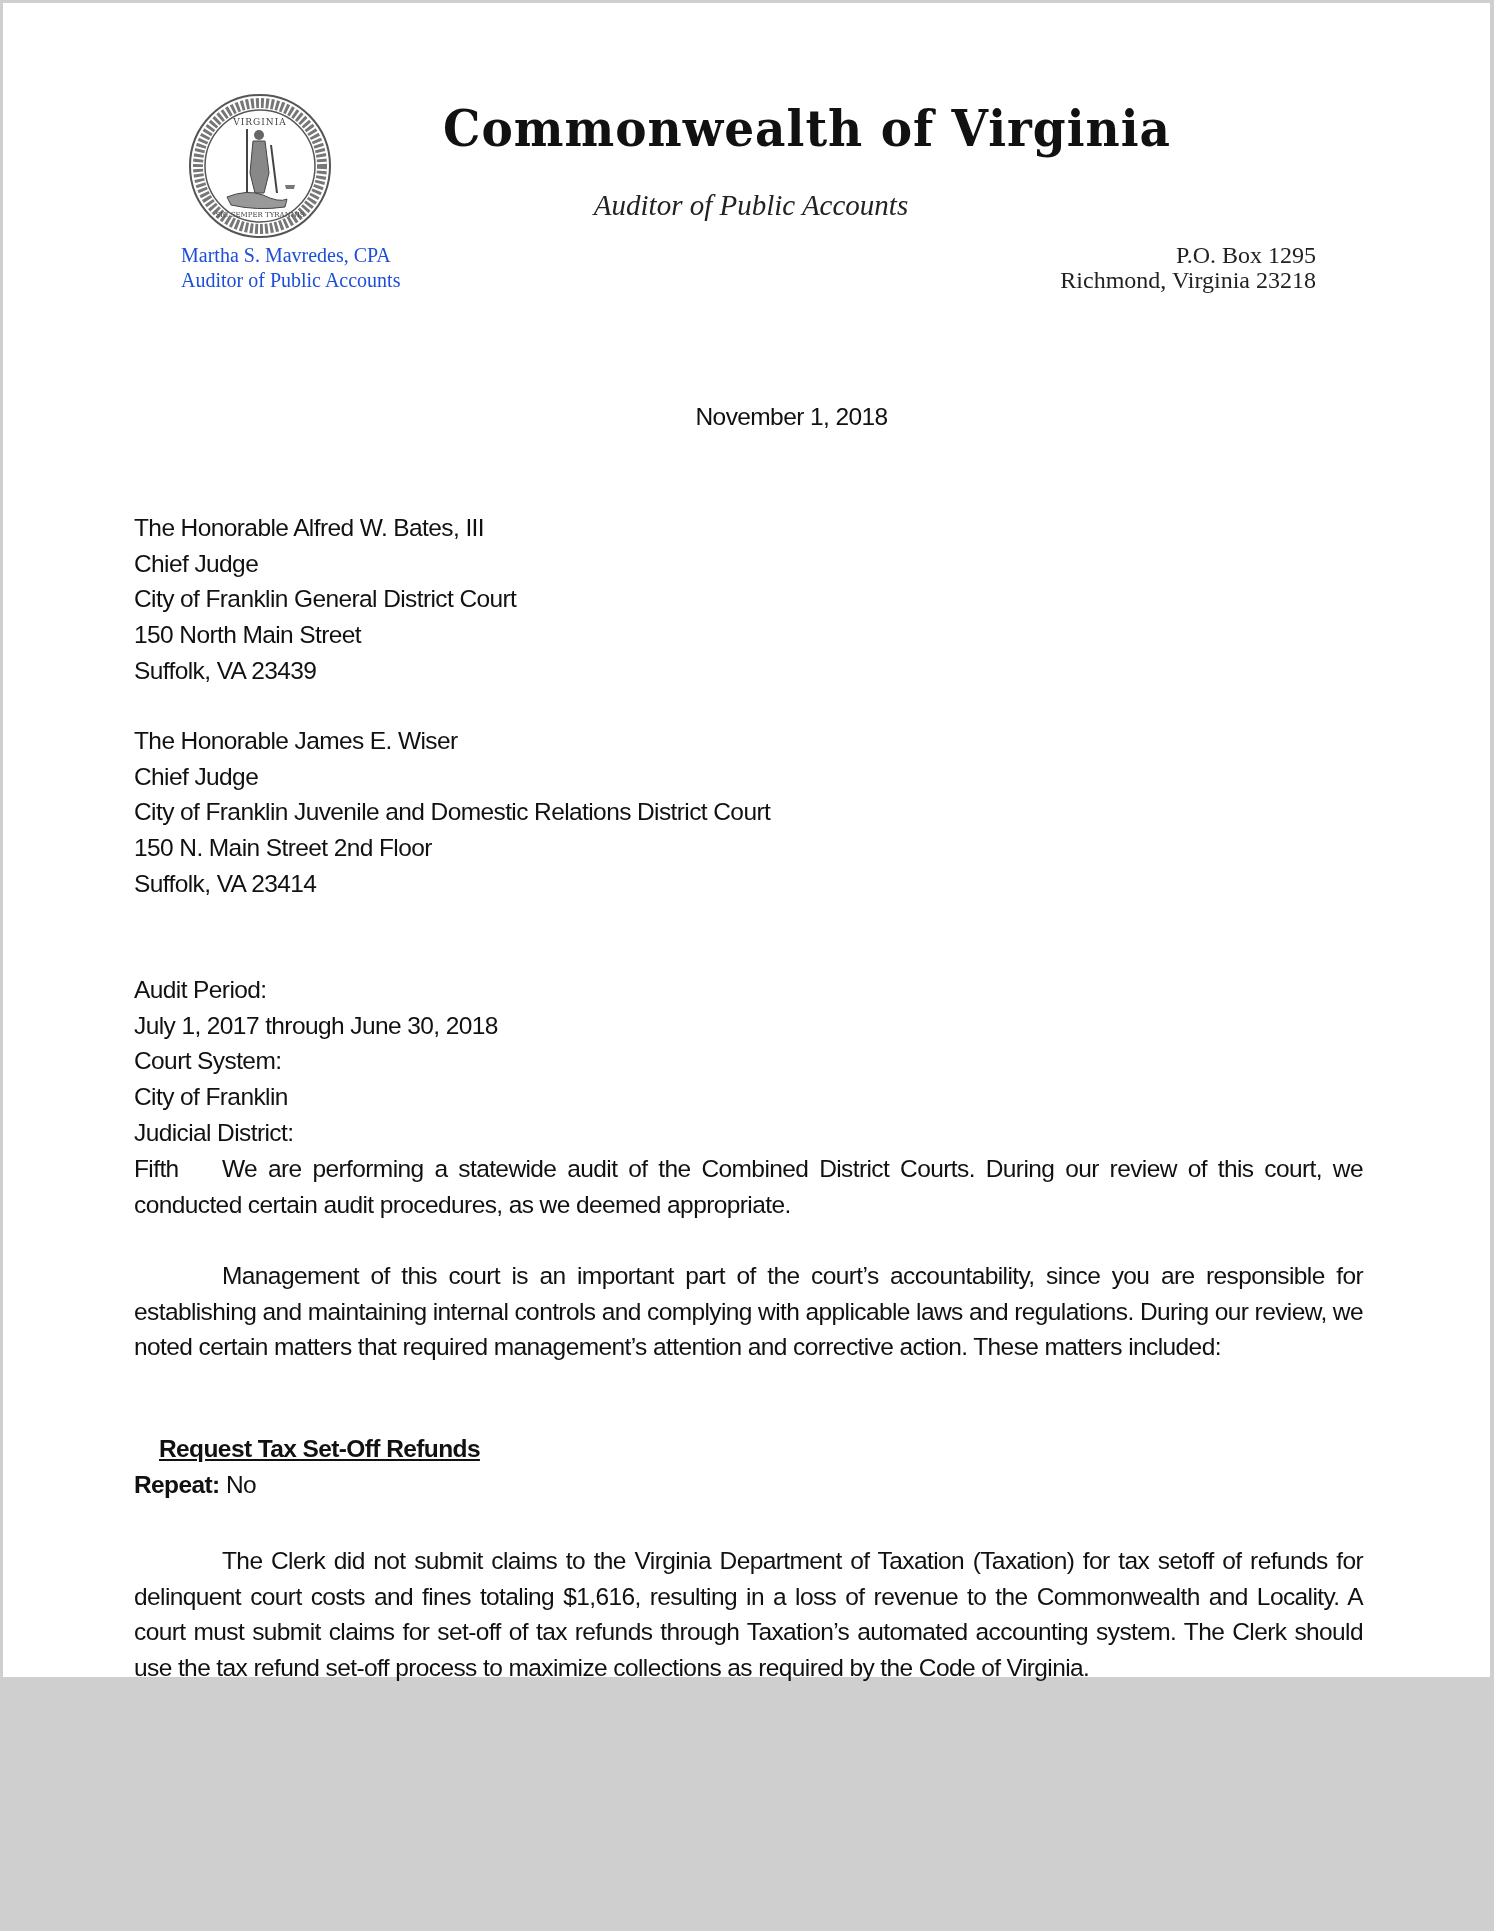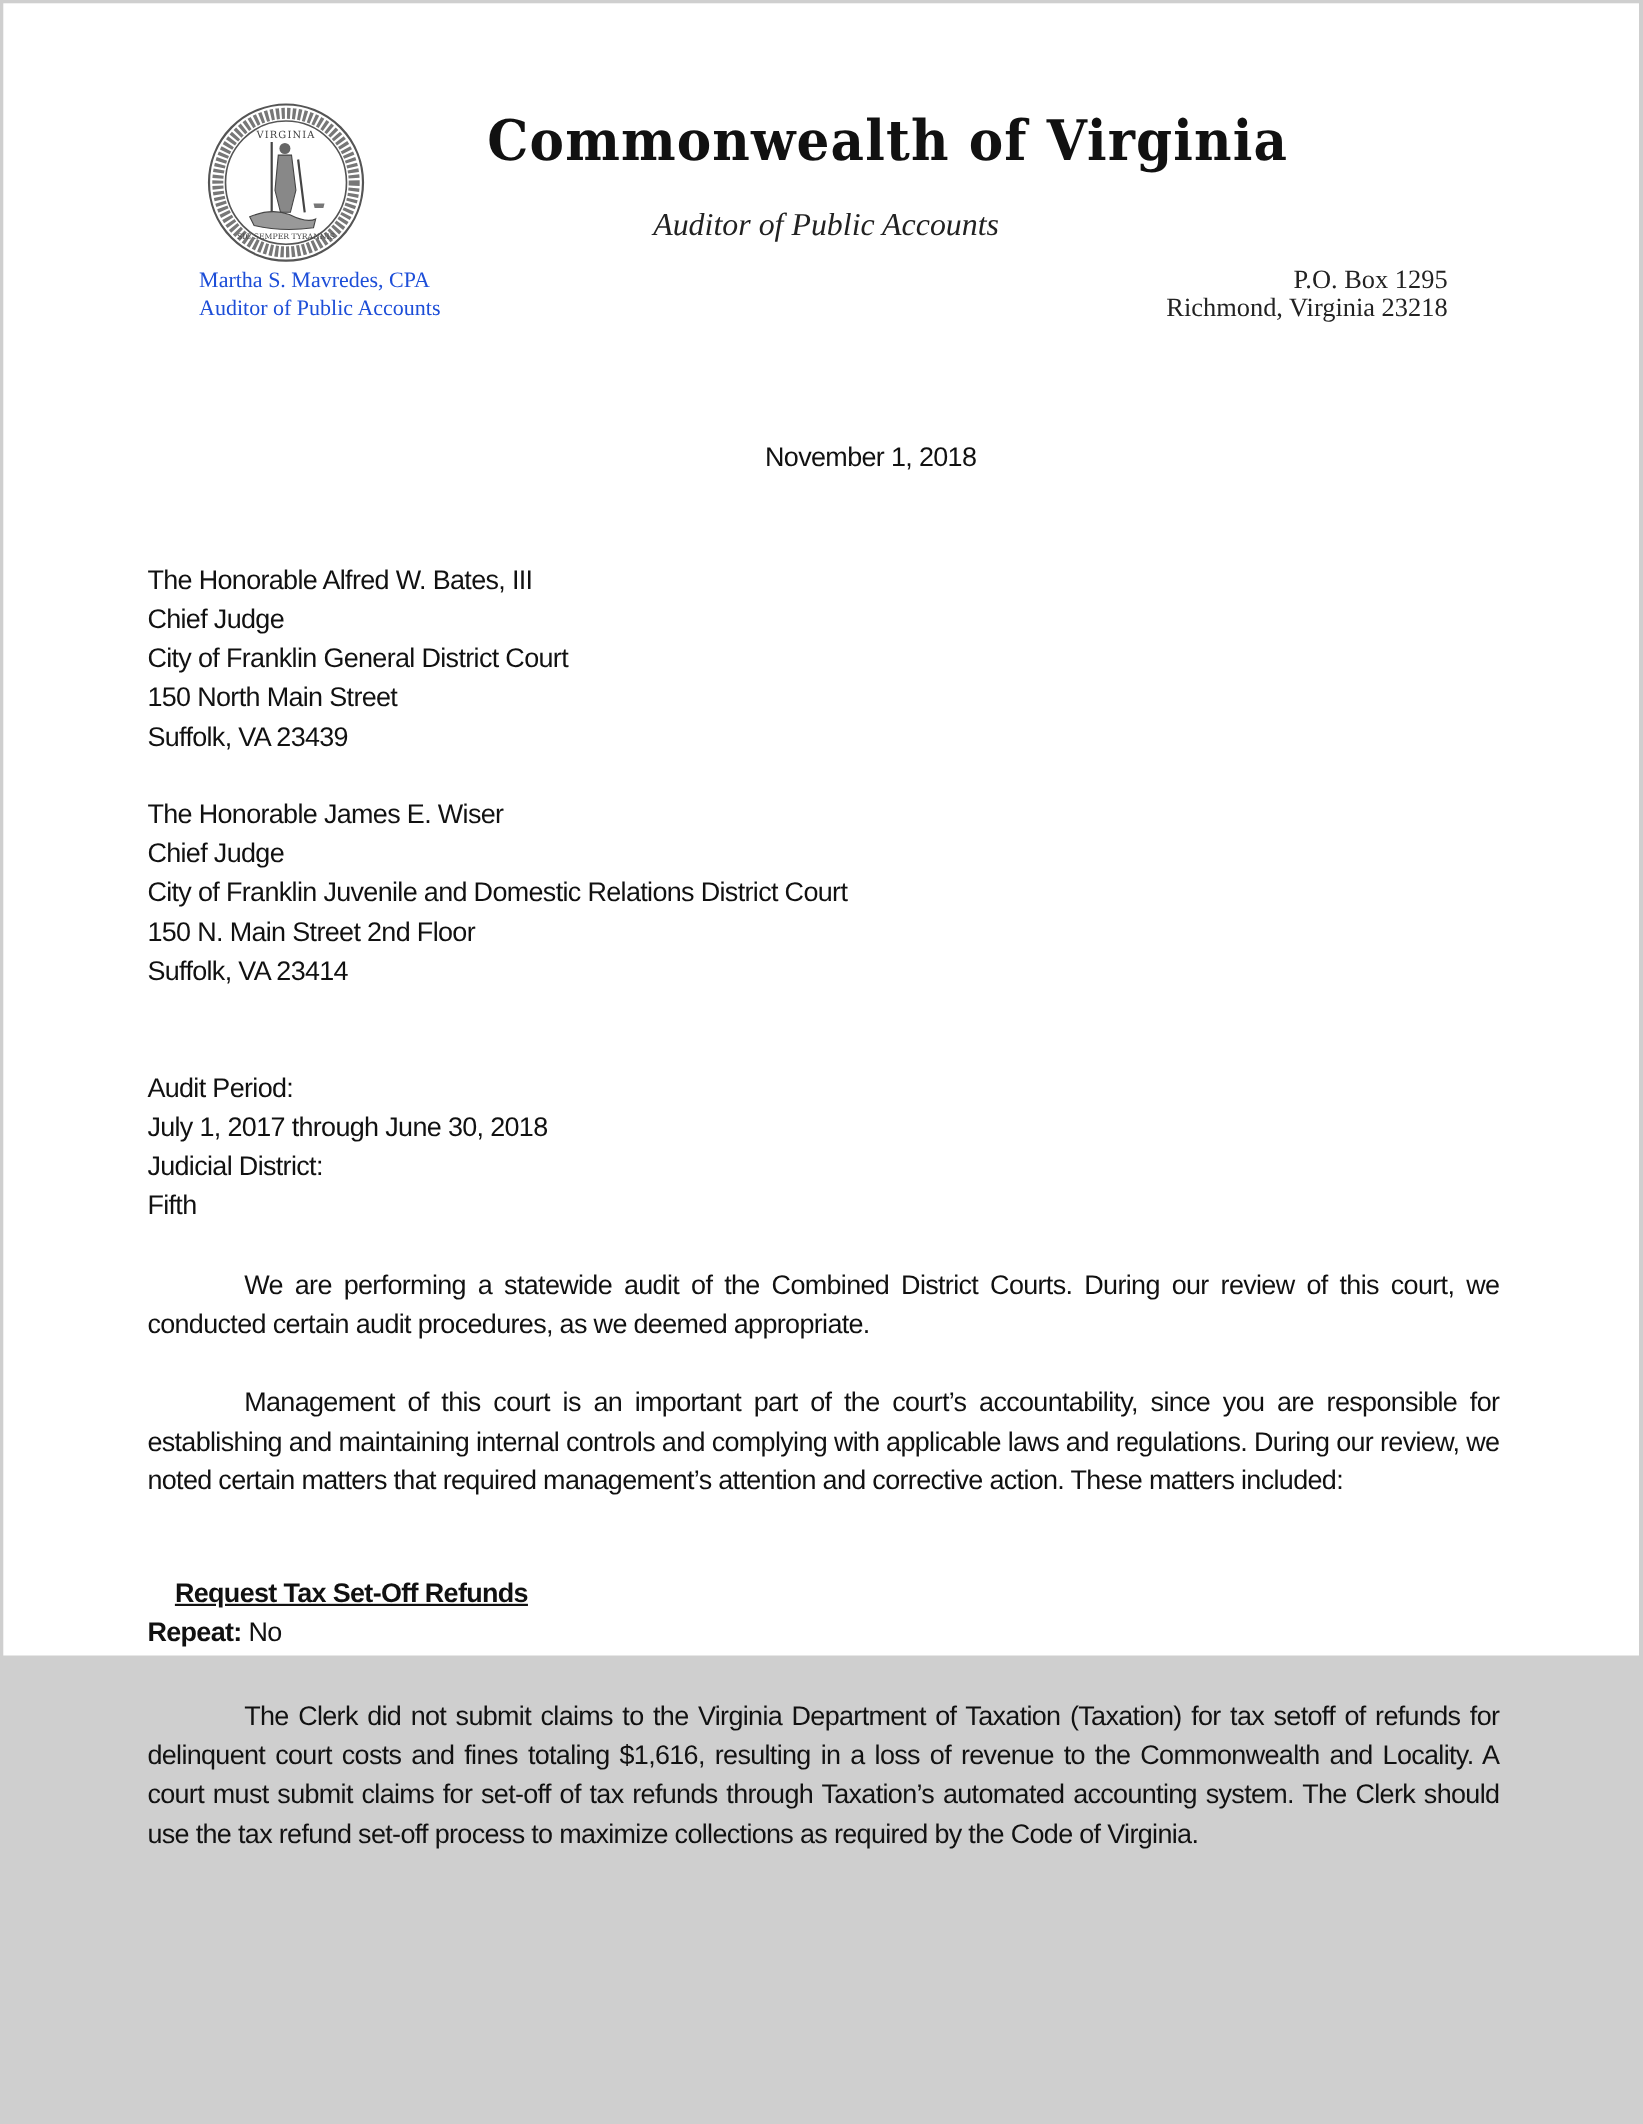--- a/index.html
+++ b/index.html
@@ -1,21 +1,21 @@
 <!DOCTYPE html>
 <html><head>
 <meta charset="utf-8">
 <style>
   html, body { margin: 0; padding: 0; }
   body {
     width: 1494px; height: 1931px; position: relative; overflow: hidden;
     background: #cfcfcf;
   }
   .page {
-    position: absolute; left: 3px; top: 3px; width: 1487px; height: 1502px;
+    position: absolute; left: 3px; top: 3px; width: 1487px; height: 1674px;
     background: #ffffff;
   }
 
   
   .seal { position: absolute; left: 184px; top: 90px; width: 146px; height: 146px; }
   .title {
     position: absolute; left: 440px; top: 98px; width: 616px; text-align: center;
     font-family: "DejaVu Serif", "Liberation Serif", serif; font-weight: bold;
     font-size: 47px; letter-spacing: 1px; color: #111; white-space: nowrap;
     transform: scaleY(1.08);
@@ -108,20 +108,24 @@
     <div>150 N. Main Street 2nd Floor</div>
     <div>Suffolk, VA 23414</div>
   </div>
 
   <div class="audit body-text">
     <div class="audit-row">
       <span class="audit-label">Audit Period:</span>
       <span>July 1, 2017 through June 30, 2018</span>
     </div>
     <div class="audit-row">
+      <span class="audit-label">Court System:</span>
+      <span>City of Franklin</span>
+    </div>
+    <div class="audit-row">
       <span class="audit-label">Judicial District:</span>
       <span>Fifth</span>
     </div>
   </div>
 
   <p class="para p1 body-text">We are performing a statewide audit of the Combined District Courts.  During our review of this court, we conducted certain audit procedures, as we deemed appropriate.</p>
   <p class="para p2 body-text">Management of this court is an important part of the court’s accountability, since you are responsible for establishing and maintaining internal controls and complying with applicable laws and regulations.  During our review, we noted certain matters that required management’s attention and corrective action.  These matters included:</p>
 
   <div class="finding-title body-text">Request Tax Set-Off Refunds</div>
   <div class="repeat body-text">

